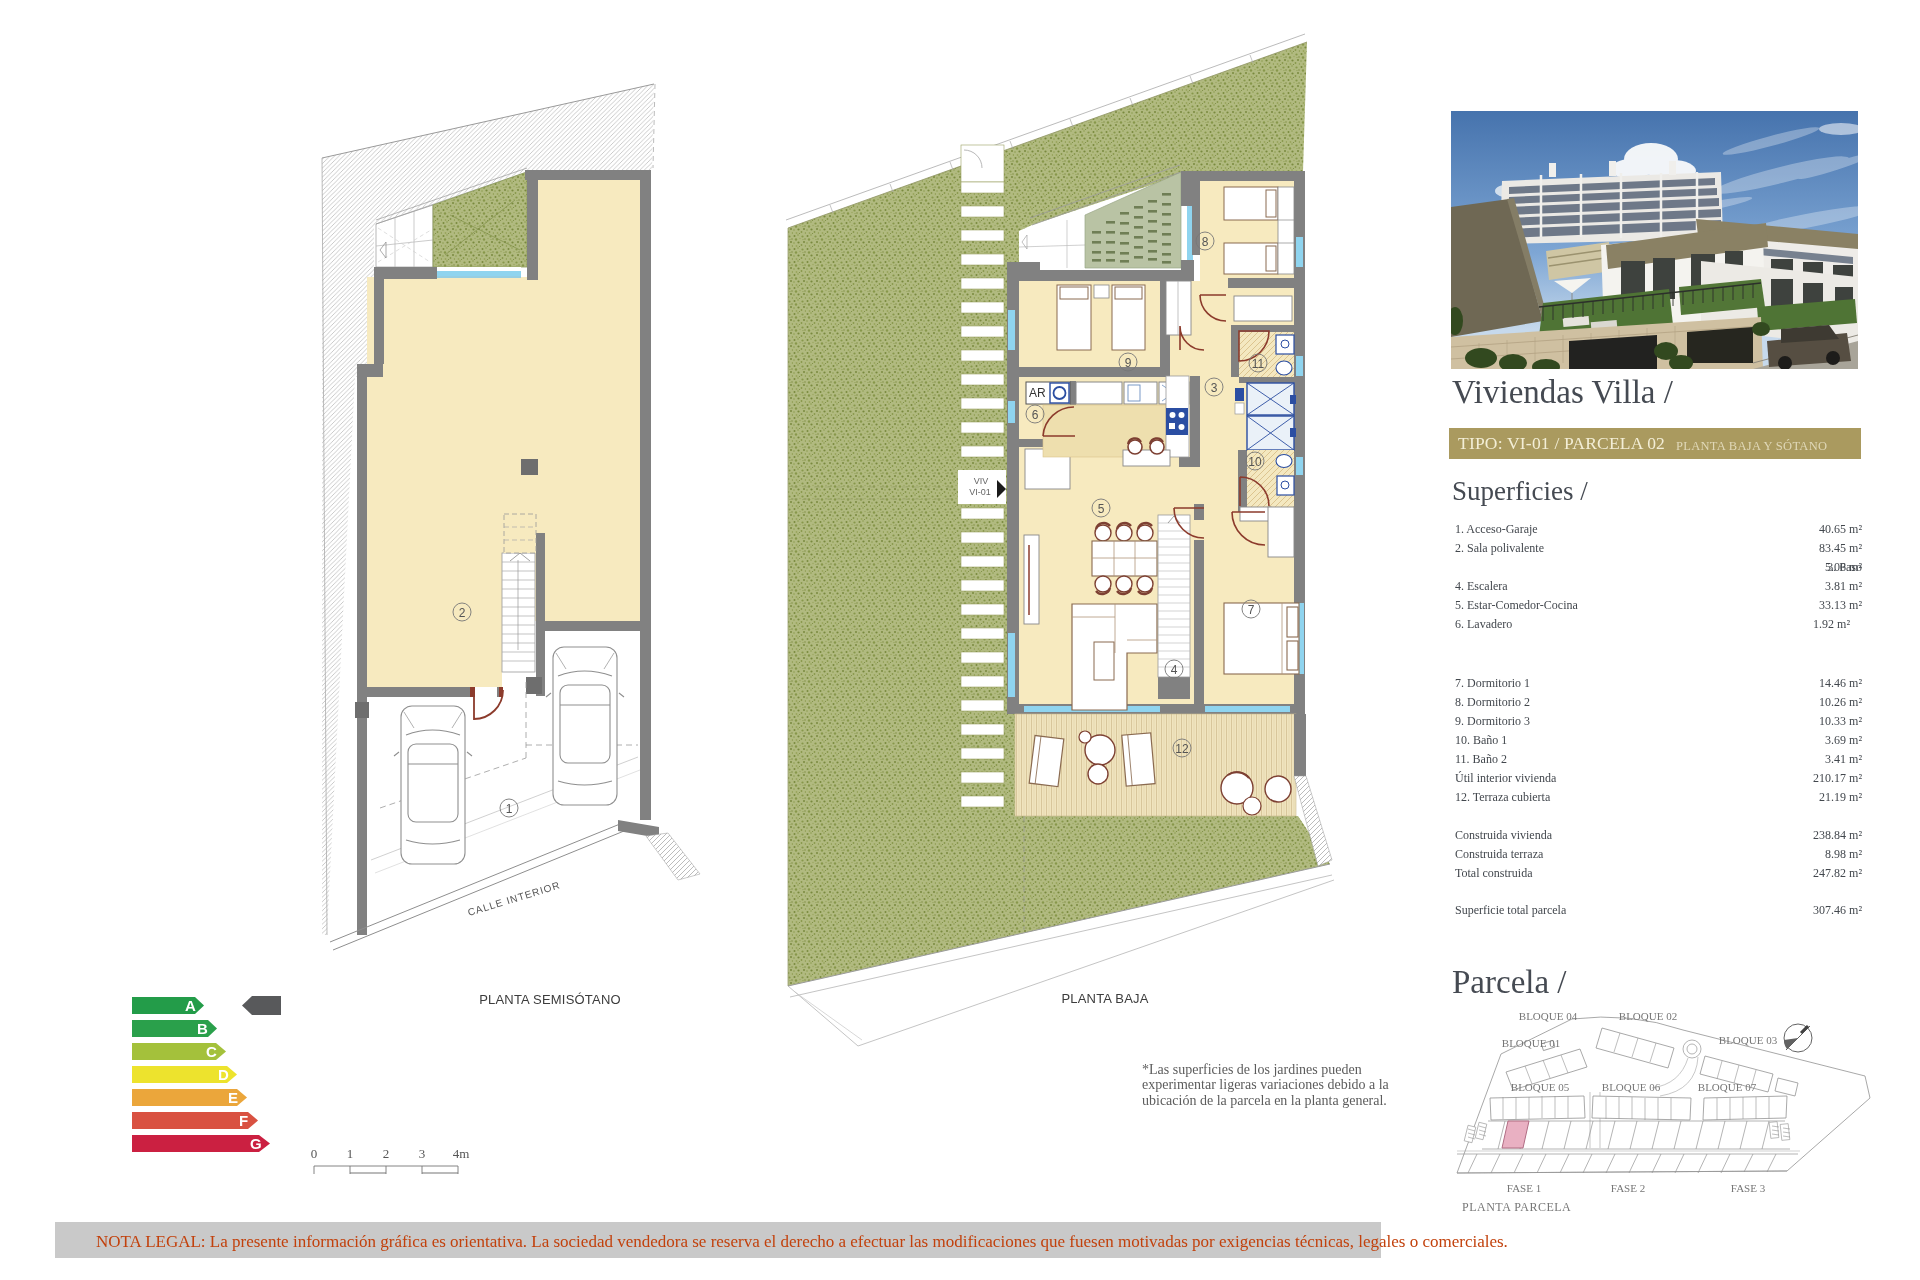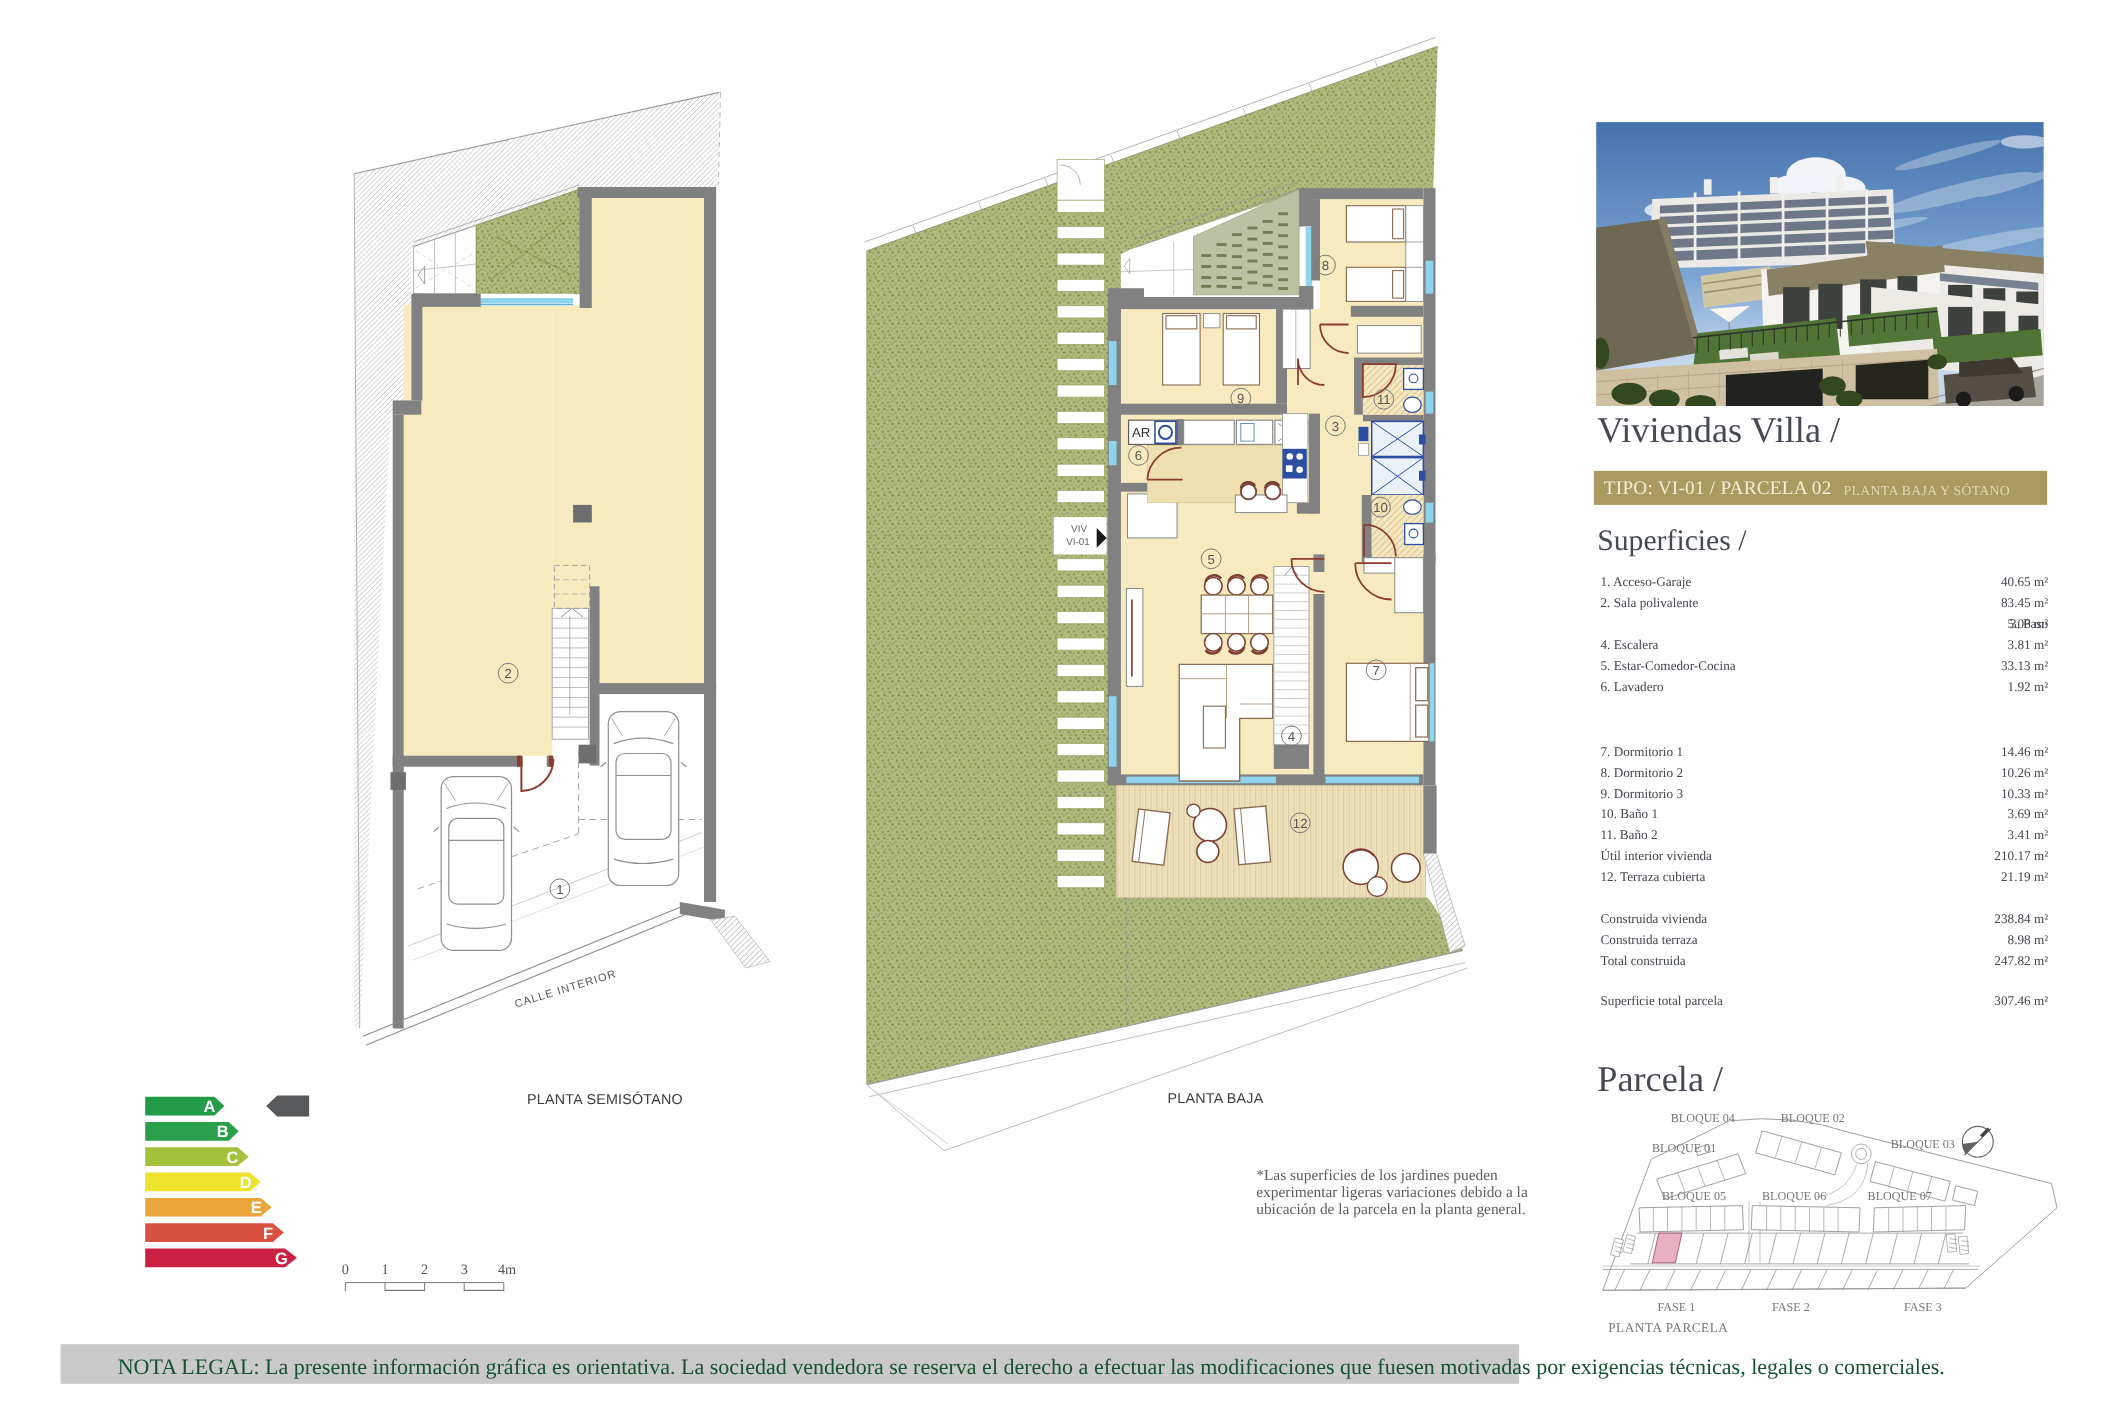--- a/index.html
+++ b/index.html
@@ -667,21 +667,21 @@
 <div class="serif abs" style="left:1676px;top:439px;font-size:12.5px;letter-spacing:0.3px;color:#e0d8b8;">PLANTA BAJA Y SÓTANO</div>
 
 <div class="serif abs" style="left:1452px;top:476px;font-size:27px;color:#454a52;">Superficies /</div>
 
 <div id="list" class="serif abs" style="left:1455px;top:520px;width:407px;font-size:12px;color:#42474d;line-height:19px;">
 <div style="position:relative;">1. Acceso-Garaje<span style="position:absolute;right:0;">40.65 m²</span></div>
 <div style="position:relative;">2. Sala polivalente<span style="position:absolute;right:0;">83.45 m²</span></div>
 <div style="position:relative;text-align:right;">3. Paso<span style="position:absolute;right:0;">5.06 m²</span></div>
 <div style="position:relative;">4. Escalera<span style="position:absolute;right:0;">3.81 m²</span></div>
 <div style="position:relative;">5. Estar-Comedor-Cocina<span style="position:absolute;right:0;">33.13 m²</span></div>
-<div style="position:relative;">6. Lavadero<span style="position:absolute;right:0;margin-left:35px;">1.92 m²</span></div>
+<div style="position:relative;">6. Lavadero<span style="position:absolute;right:12px;margin-left:35px;">1.92 m²</span></div>
 <div style="position:relative;margin-top:40px;">7. Dormitorio 1<span style="position:absolute;right:0;">14.46 m²</span></div>
 <div style="position:relative;">8. Dormitorio 2<span style="position:absolute;right:0;">10.26 m²</span></div>
 <div style="position:relative;">9. Dormitorio 3<span style="position:absolute;right:0;">10.33 m²</span></div>
 <div style="position:relative;">10. Baño 1<span style="position:absolute;right:0;">3.69 m²</span></div>
 <div style="position:relative;">11. Baño 2<span style="position:absolute;right:0;">3.41 m²</span></div>
 <div style="position:relative;">Útil interior vivienda<span style="position:absolute;right:0;">210.17 m²</span></div>
 <div style="position:relative;">12. Terraza cubierta<span style="position:absolute;right:0;">21.19 m²</span></div>
 <div style="position:relative;margin-top:19px;">Construida vivienda<span style="position:absolute;right:0;">238.84 m²</span></div>
 <div style="position:relative;">Construida terraza<span style="position:absolute;right:0;margin-left:21px;">8.98 m²</span></div>
 <div style="position:relative;">Total construida<span style="position:absolute;right:0;">247.82 m²</span></div>
@@ -819,13 +819,13 @@
 <text x="122" y="18">3</text>
 <text x="161" y="18">4m</text>
 </g>
 <path d="M14,26 H158" stroke="#777" stroke-width="0.9" fill="none"></path>
 <path d="M14,26 v8 M50,26 v8 M86,26 v8 M122,26 v8 M158,26 v8" stroke="#777" stroke-width="0.9" fill="none"></path>
 <path d="M50,33 H86 M122,33 H158" stroke="#777" stroke-width="1.2" fill="none"></path>
 </g>
 </svg>
 
 <div class="abs" style="left:55px;top:1222px;width:1326px;height:36px;background:#c9c9c9;"></div>
-<div class="serif abs" style="left:107px;top:1232px;font-size:20px;color:#14532d;">NOTA LEGAL: La presente información gráfica es orientativa. La sociedad vendedora se reserva el derecho a efectuar las modificaciones que fuesen motivadas por exigencias técnicas, legales o comerciales.</div>
+<div class="serif abs" style="left:96px;top:1232px;font-size:17px;color:#c2410c;">NOTA LEGAL: La presente información gráfica es orientativa. La sociedad vendedora se reserva el derecho a efectuar las modificaciones que fuesen motivadas por exigencias técnicas, legales o comerciales.</div>
 
 </body></html>

